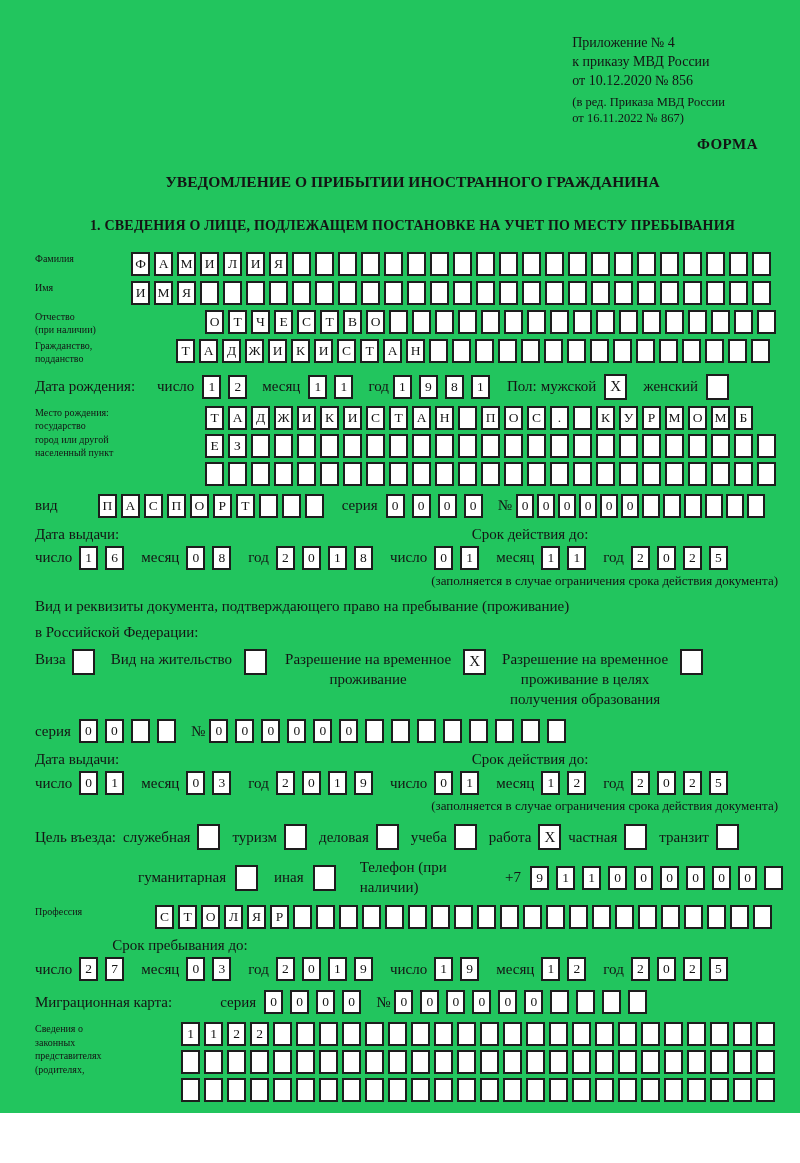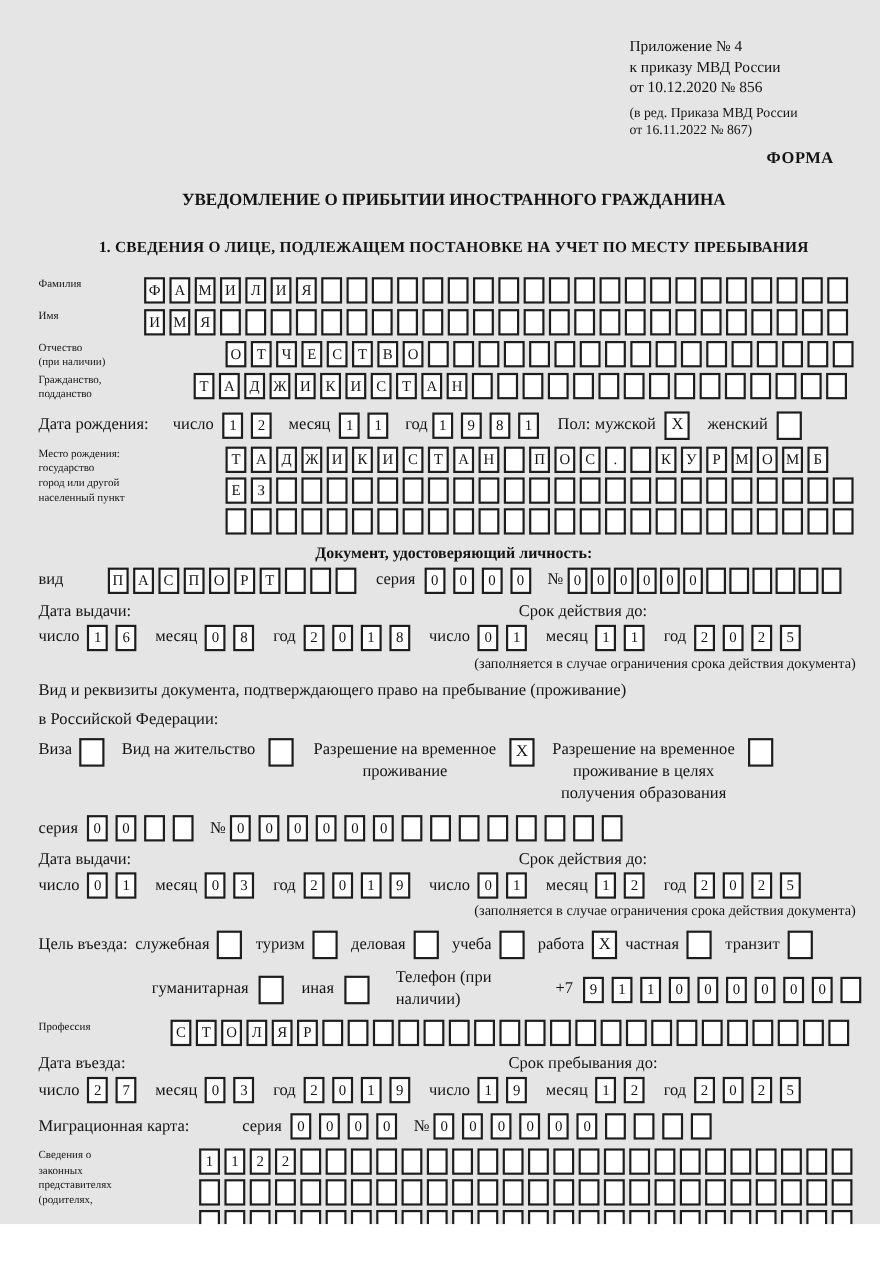--- a/index.html
+++ b/index.html
@@ -1,20 +1,20 @@
 <!DOCTYPE html>
 <html><head>
 <meta charset="utf-8">
 <style>
   html,body{margin:0;padding:0;background:#fff;}
   .page{
     width:800px;height:1113px;box-sizing:border-box;
     padding:34px 10px 0 35px;
     font-family:"Liberation Serif","DejaVu Serif",serif;
-    color:#141414;background:#e5e5e5;overflow:hidden;position:relative;
+    color:#141414;background:#22c55e;overflow:hidden;position:relative;
   }
   
   .annex-wrap{display:flex;justify-content:flex-end;padding-right:65px;}
   .annex{font-size:14px;line-height:1.35;}
   .annex-small{font-size:12.5px;line-height:1.3;}
   .annex-small.first{margin-top:3px;}
   .forma{font-weight:bold;font-size:15px;text-align:right;padding-right:32px;margin-top:10px;letter-spacing:.5px;}
   
   .title{font-weight:bold;font-size:15.5px;text-align:center;margin-top:18px;line-height:1.45;}
   .blank{display:inline-block;width:56px;border-bottom:2px solid #333;margin-left:10px;transform:translateY(2px);}
@@ -333,21 +333,20 @@
           <span class="cell"></span>
           <span class="cell"></span>
           <span class="cell"></span>
           <span class="cell"></span>
           <span class="cell"></span>
           <span class="cell"></span>
         </div>
     </div>
   </div>
 
-  <div class="center-bold">Документ, удостоверяющий личность:</div>
 
   <div class="frow inline-row" style="margin-top:4px;">
     <span class="t" style="margin-right:40px;">вид</span>
     <span class="cells" style="margin-right:14px;">
         <span class="cell">П</span>
         <span class="cell">А</span>
         <span class="cell">С</span>
         <span class="cell">П</span>
         <span class="cell">О</span>
         <span class="cell">Р</span>
@@ -594,21 +593,20 @@
         <span class="cell"></span>
         <span class="cell"></span>
         <span class="cell"></span>
         <span class="cell"></span>
         <span class="cell"></span>
         <span class="cell"></span>
       </div>
   </div>
 
   <div class="two-col-head">
-    <span class="h-left">Дата въезда:</span>
     <span class="h-right">Срок пребывания до:</span>
   </div>
   <div class="dates-row">
     <span class="dgroup dg-left">
       <span class="dl">число</span>
       <span class="cells dcells">
           <span class="cell">2</span>
           <span class="cell">7</span>
         </span>
       <span class="dl">месяц</span>

